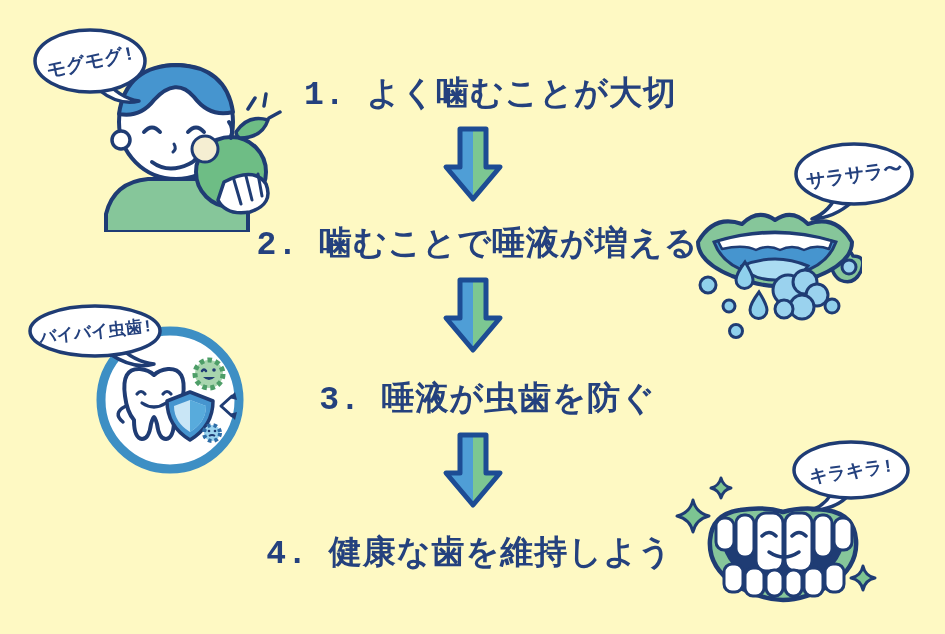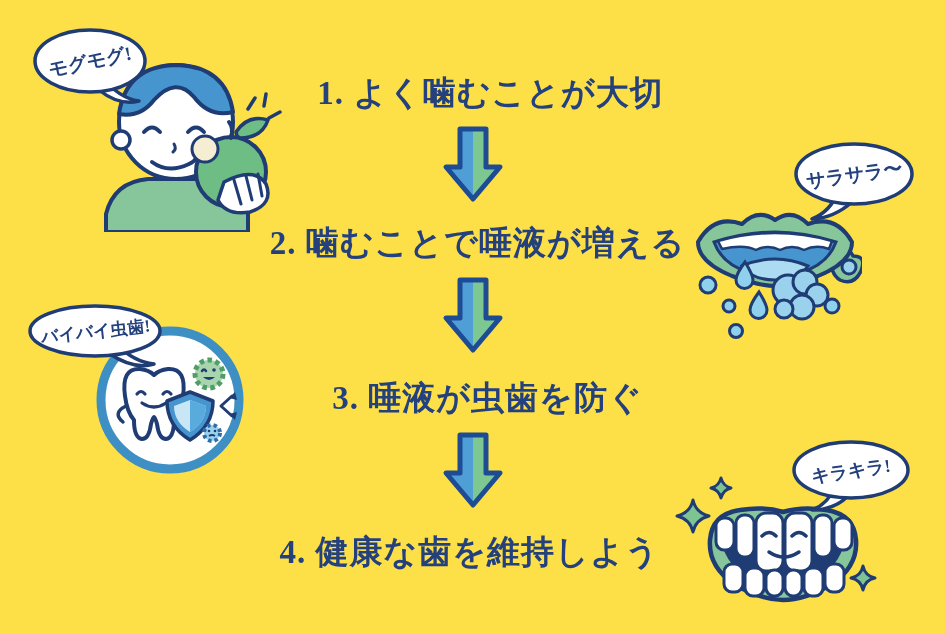--- a/index.html
+++ b/index.html
@@ -1,18 +1,18 @@
 <!DOCTYPE html>
 <html><head>
 <meta charset="utf-8">
 <style>
   html,body{margin:0;padding:0;background:#fff;}
   #canvas{
-    position:relative;width:945px;height:634px;background:#fde047;overflow:hidden;
-    font-family:Liberation Serif, serif;
+    position:relative;width:945px;height:634px;background:#fef9c3;overflow:hidden;
+    font-family:Liberation Mono, monospace;
   }
   .step-title{
     position:absolute;width:945px;text-align:center;
     font-size:33px;font-weight:800;color:#24417E;letter-spacing:1px;
     white-space:nowrap;
   }
   .flow-arrow{position:absolute;width:64px;height:78px;}
   .figure{position:absolute;}
   .bubble{position:absolute;display:flex;align-items:center;justify-content:center;}
   .bubble svg{position:absolute;left:0;top:0;overflow:visible;}

